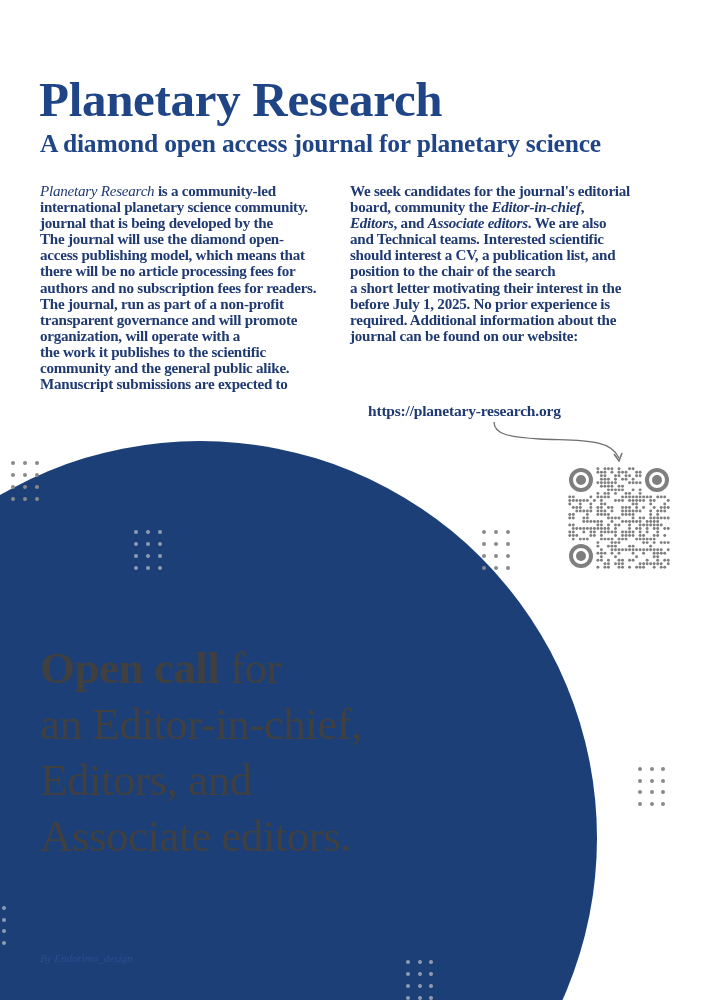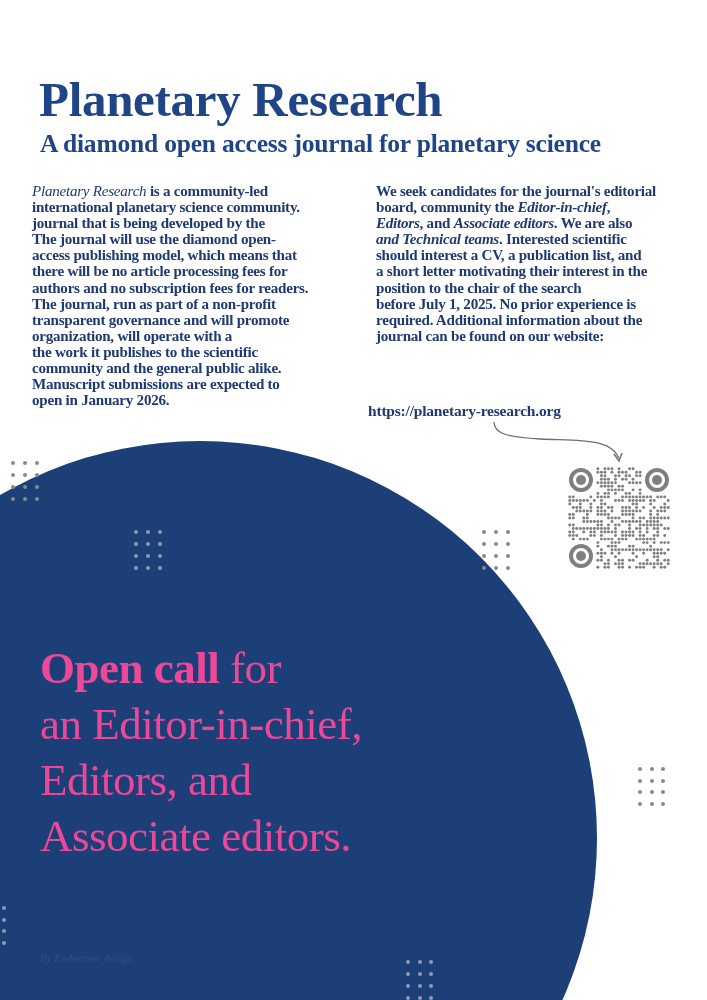--- a/index.html
+++ b/index.html
@@ -18,33 +18,33 @@
   .subtitle {
     position: absolute; left: 40px; top: 128px; margin: 0;
     font-size: 25.5px; font-weight: bold; color: #1f4587; line-height: 32px;
     white-space: nowrap; letter-spacing: -0.2px;
   }
   .col {
     position: absolute; top: 183px; width: 310px;
     font-size: 15.1px; line-height: 16.1px; font-weight: bold; color: #1f3a72;
     letter-spacing: -0.25px;
   }
-  .col-left { left: 32px; }
-  .col-right { left: 376px; width: 305px; }
+  .col-left { left: 40px; }
+  .col-right { left: 350px; width: 305px; }
   .col .line { display: block; white-space: nowrap; }
   .website {
     position: absolute; left: 368px; top: 402px; font-size: 15.5px; font-weight: bold;
     color: #1f3a72; white-space: nowrap; letter-spacing: -0.2px;
   }
   .circle {
     position: absolute; left: -197px; top: 441px; width: 794px; height: 794px;
     border-radius: 50%; background: #1c3f78;
   }
   .headline {
-    position: absolute; left: 40px; top: 640px; color: #ec4899;
+    position: absolute; left: 40px; top: 640px; color: #404040;
     font-size: 45px; line-height: 56px; white-space: nowrap; letter-spacing: -0.5px;
   }
   .headline .l { display: block; }
   .headline b { font-weight: bold; }
   .watermark {
     position: absolute; left: 40px; top: 952px; font-size: 11px; font-style: italic;
     color: #2c5090; white-space: nowrap;
   }
   .dot { position: absolute; width: 4px; height: 4px; border-radius: 50%; }
   .qr { position: absolute; left: 568px; top: 467px; width: 102px; height: 102px; }
@@ -67,30 +67,29 @@
       <span class="line"><span>The journal will use the diamond open-</span></span>
       <span class="line"><span>access publishing model, which means that</span></span>
       <span class="line"><span>there will be no article processing fees for</span></span>
       <span class="line"><span>authors and no subscription fees for readers.</span></span>
       <span class="line"><span>The journal, run as part of a non-profit</span></span>
       <span class="line"><span>transparent governance and will promote</span></span>
       <span class="line"><span>organization, will operate with a</span></span>
       <span class="line"><span>the work it publishes to the scientific</span></span>
       <span class="line"><span>community and the general public alike.</span></span>
       <span class="line"><span>Manuscript submissions are expected to</span></span>
-      <span class="line"><span style="font-weight: 900;">open in January 2026.</span></span>
     </div>
   <div class="col col-right" id="col-right">
       <span class="line"><span>We seek candidates for the journal's editorial</span></span>
       <span class="line"><span>board, community the </span><span style="font-style: italic; font-weight: bold;">Editor-in-chief</span><span>,</span></span>
       <span class="line"><span style="font-style: italic; font-weight: bold;">Editors</span><span>, and </span><span style="font-style: italic; font-weight: bold;">Associate editors</span><span>. We are also</span></span>
-      <span class="line"><span style="font-style: italic; font-weight: bold;">and Technical teams</span><span>. Interested scientific</span></span>
+      <span class="line"><span style="font-weight: bold;">and Technical teams</span><span>. Interested scientific</span></span>
       <span class="line"><span>should interest a CV, a publication list, and</span></span>
+      <span class="line"><span>position to the chair of the search</span></span>
       <span class="line"><span>a short letter motivating their interest in the</span></span>
-      <span class="line"><span>position to the chair of the search</span></span>
       <span class="line"><span>before July 1, 2025. No prior experience is</span></span>
       <span class="line"><span>required. Additional information about the</span></span>
       <span class="line"><span>journal can be found on our website:</span></span>
     </div>
 
   <a class="website">https://planetary-research.org</a>
 
   <svg class="arrow" viewBox="0 0 150 60">
     <path d="M14 10 C 14 22, 28 25, 60 27 C 100 29, 130 26, 139 46" fill="none" stroke="#6f6f6f" stroke-width="1.3"></path>
     <path d="M134 42 L139 49 L142 41" fill="none" stroke="#6f6f6f" stroke-width="1.5"></path>

